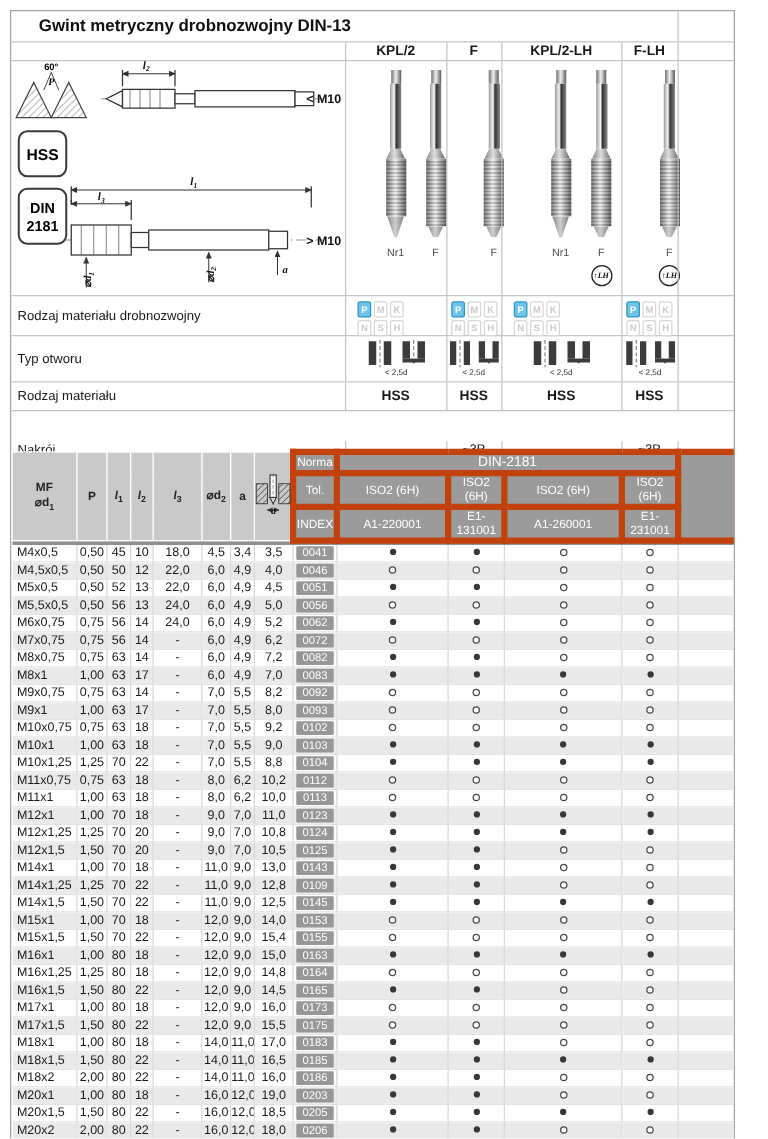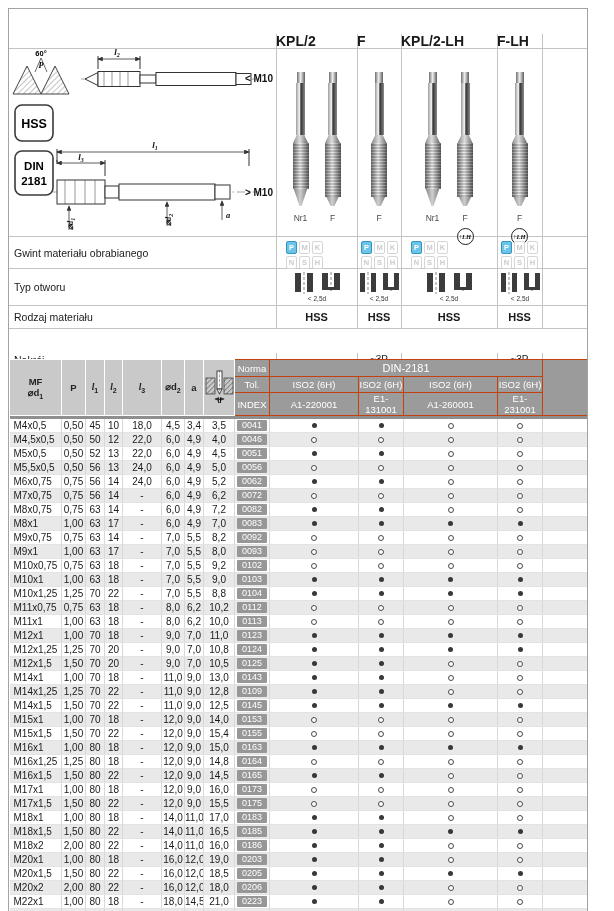--- a/index.html
+++ b/index.html
@@ -8,24 +8,24 @@
   .sheet{position:absolute;left:8px;top:8px;width:580px;height:903px;
          border:1px solid #a3a3a3;border-bottom:none;box-sizing:border-box;overflow:hidden;background:#fff;}
   .row{position:absolute;left:0;width:580px;box-sizing:border-box;}
   .bb{border-bottom:1px solid #c3c3c3;}
   .vl{position:absolute;top:0;bottom:0;width:0;border-left:1px solid #c3c3c3;}
   
   .title-row{top:0;height:25px;}
   .title{position:absolute;left:22px;top:4px;font-size:13.5px;font-weight:bold;color:#111;}
   
   .colhead-row{top:25px;height:15px;}
-  .chcell{position:absolute;top:0;height:15px;font-size:14px;font-weight:bold;line-height:15px;}
+  .chcell{position:absolute;top:0;height:15px;text-align:center;font-size:11px;font-weight:bold;line-height:15px;}
   
   .img-row{top:40px;height:188px;}
-  .imgcell{position:absolute;top:16px;height:188px;display:flex;flex-direction:column;align-items:center;}
+  .imgcell{position:absolute;top:0;height:188px;display:flex;flex-direction:column;align-items:center;margin-left:16px;}
   .taps{display:flex;gap:16px;justify-content:center;padding-top:7px;}
   .tap-unit{display:flex;flex-direction:column;align-items:center;}
   .tap{display:flex;flex-direction:column;align-items:center;}
   .sq{width:8px;height:11px;background:linear-gradient(90deg,#6e6e6e,#efefef 45%,#5c5c5c);}
   .shk{width:9px;height:52px;background:linear-gradient(90deg,#9a9a9a,#f6f6f6 38%,#343434 55%,#8a8a8a);}
   .nk{width:15px;height:8px;background:linear-gradient(90deg,#8a8a8a,#ddd 45%,#666);
       clip-path:polygon(25% 0,75% 0,100% 100%,0 100%);}
   .thr{width:16px;height:54px;background:
        linear-gradient(90deg,rgba(50,50,50,.55),rgba(255,255,255,.5) 45%,rgba(30,30,30,.6)),
        repeating-linear-gradient(180deg,#e2e2e2 0 1.5px,#8f8f8f 1.5px 3px);}
@@ -50,21 +50,21 @@
   .matl-row{top:297px;height:23px;}
   .hssval{position:absolute;top:0;height:23px;line-height:23px;text-align:center;font-size:11px;font-weight:bold;}
   .powl-row{top:320px;height:16px;}
   .nakr-row{top:344px;height:14px;}
   .nakval{position:absolute;top:0;height:14px;line-height:13px;text-align:center;font-size:10px;}
   
   table.dt{position:absolute;left:0;top:350px;width:580px;border-collapse:collapse;table-layout:fixed;}
   .dt th,.dt td{padding:0;box-sizing:border-box;}
   .dt thead th{font-size:9.5px;}
   .hl{background:#c9c9c9;border:1px solid #fff;color:#222;font-weight:bold;font-size:10px;text-align:center;}
-  .hd{background:#9b9b9b;border:1px solid #c2410c;color:#fff;font-weight:normal;font-size:9px;text-align:center;}
+  .hd{background:#9b9b9b;border:5px solid #c2410c;color:#fff;font-weight:normal;font-size:9px;text-align:center;}
   .sepbar{background:#8f8f8f;height:3px;border:none;font-size:0;line-height:0;}
   .dt sub{font-size:7px;}
   .it{font-family:"Liberation Serif",serif;font-style:italic;font-weight:bold;}
   .dt tbody td{height:13px;font-size:10px;text-align:center;border-right:1px solid #d8d8d8;
                border-bottom:1px solid #e3e3e3;line-height:13px;white-space:nowrap;overflow:hidden;}
   .dt tbody tr:nth-child(even){background:#e9e9e9;}
   .dt td.mf{text-align:left;padding-left:4px;}
   .badge{display:block;margin:1px 2px;background:#979797;color:#fff;border-radius:1px;
          font-size:9px;line-height:11px;text-align:center;}
   .dot-f{display:inline-block;width:5px;height:5px;border-radius:50%;background:#383838;vertical-align:middle;}
@@ -72,20 +72,24 @@
   .partial td{height:14px;background:#e9e9e9;border-right:1px solid #d8d8d8;}
   svg text{font-family:"Liberation Sans",sans-serif;}
   .dimtxt{font-family:"Liberation Serif",serif;font-style:italic;font-weight:bold;}
 </style>
 </head>
 <body>
 
 <div class="page">
   <div class="sheet">
 
+    <div class="row title-row bb">
+      <div class="title">Gwint metryczny drobnozwojny DIN-13</div>
+      <div class="vl" style="left:533px"></div>
+    </div>
 
     <div class="row colhead-row bb">
       <div class="chcell" style="left:267px;width:81px">KPL/2</div>
       <div class="chcell" style="left:348px;width:44px">F</div>
       <div class="chcell" style="left:392px;width:96px">KPL/2-LH</div>
       <div class="chcell" style="left:488px;width:45px">F-LH</div>
       <div class="vl" style="left:267px"></div>
         <div class="vl" style="left:348px"></div>
       <div class="vl" style="left:392px"></div>
         <div class="vl" style="left:488px"></div>
@@ -263,21 +267,21 @@
         </div>
       </div>
       <div class="vl" style="left:267px"></div>
         <div class="vl" style="left:348px"></div>
       <div class="vl" style="left:392px"></div>
         <div class="vl" style="left:488px"></div>
       <div class="vl" style="left:533px"></div>
     </div>
 
     <div class="row mat-row bb">
-      <div class="attr-label">Gwint materiału obrabianego</div>
+      <div class="attr-label">Rodzaj materiału drobnozwojny</div>
       <div class="pmk" style="left:277px">
           <span class="on">P</span>
           <span>M</span>
           <span>K</span>
           <span>N</span>
           <span>S</span>
           <span>H</span>
         </div>
       <div class="pmk" style="left:352px">
           <span class="on">P</span>

